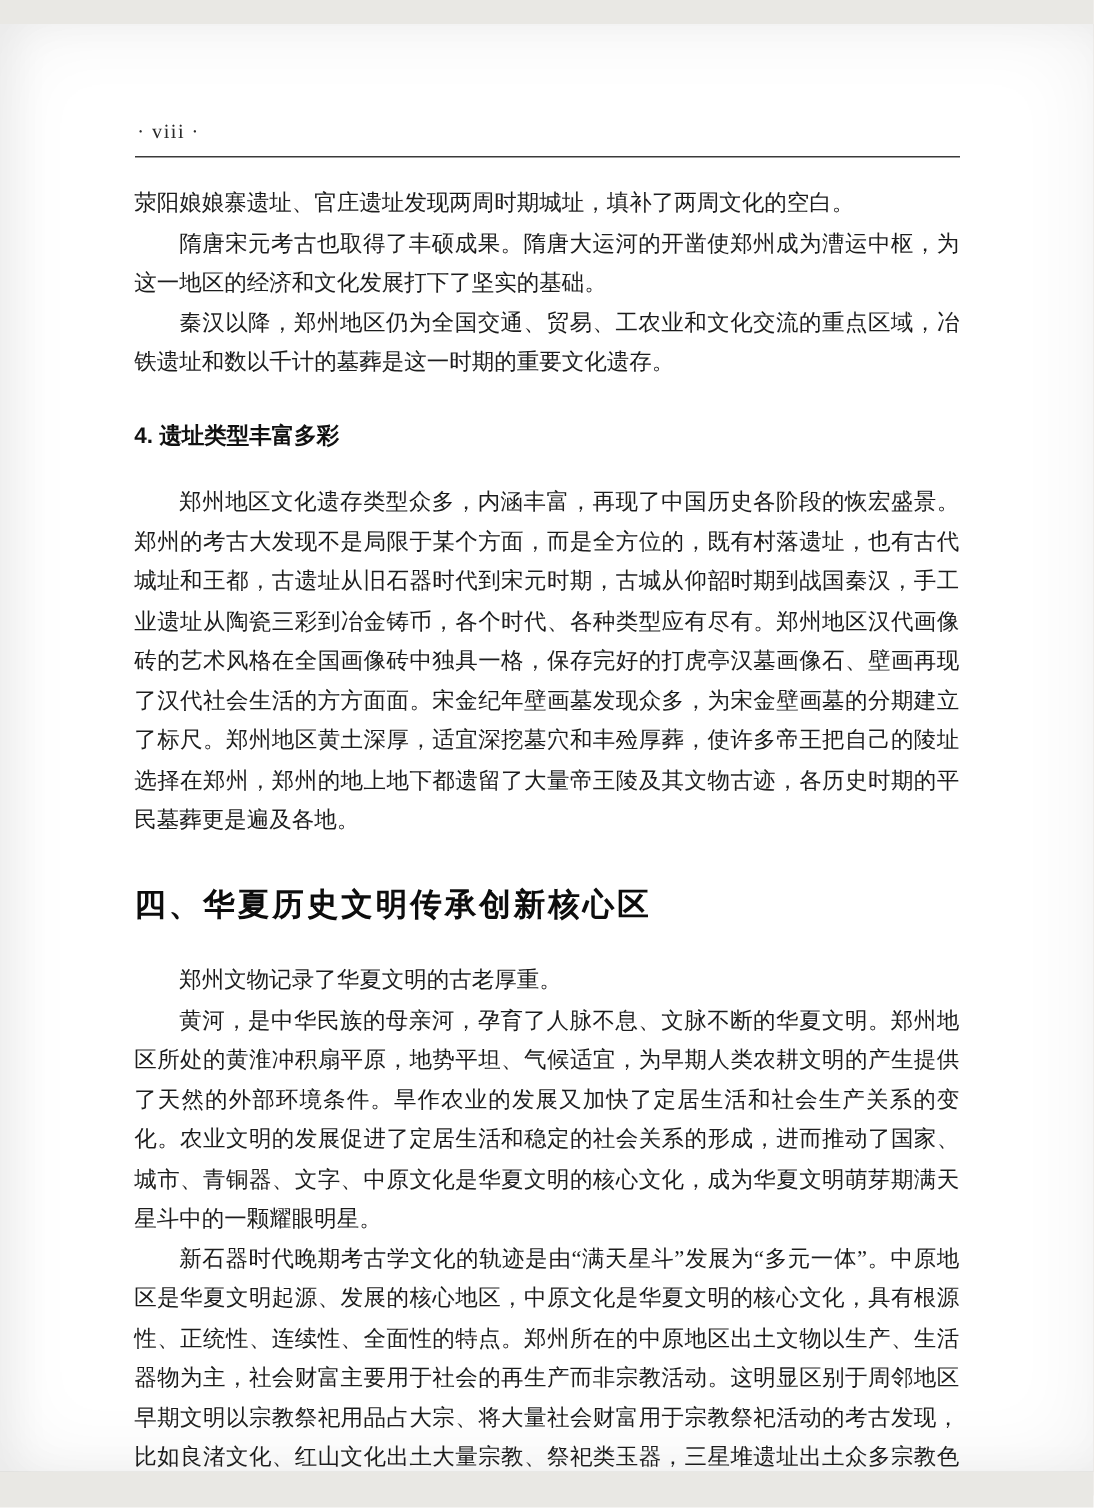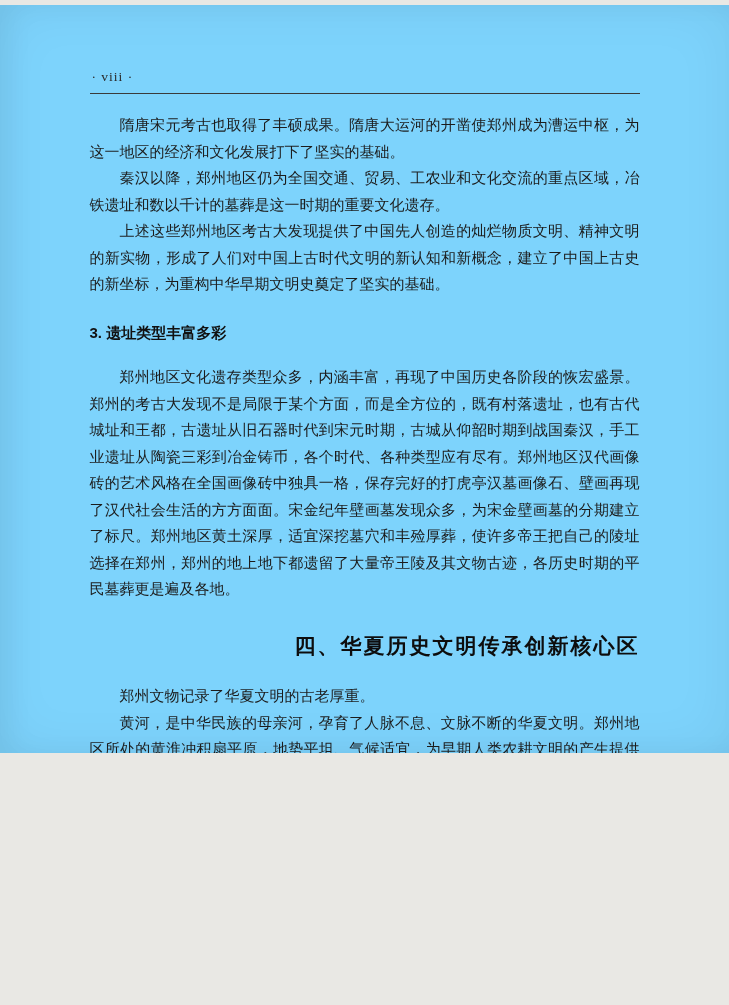--- a/index.html
+++ b/index.html
@@ -4,23 +4,23 @@
 <style>
   html, body {
     margin: 0;
     padding: 0;
     background: #e9e8e4;
     font-family: "Liberation Serif", "DejaVu Serif", serif;
   }
   .page {
     position: relative;
     width: 729px;
-    height: 748px;
-    margin: 5px auto;
-    background: #7dd3fc;
+    height: 965px;
+    margin: 16px auto;
+    background: #ffffff;
     box-shadow: inset 0 0 55px rgba(0,0,0,0.06), inset 12px 0 25px rgba(0,0,0,0.045);
     overflow: hidden;
     color: #1c1c1c;
   }
   .content {
     width: 550px;
     margin: 0 auto;
     padding-top: 64px;
   }
   .running-header {
@@ -63,43 +63,43 @@
     font-size: 15px;
     font-weight: bold;
     margin: 22px 0 18px 0;
     text-indent: 0;
     color: #111;
   }
   h2.section-heading {
     font-family: "Liberation Sans", "DejaVu Sans", sans-serif;
     font-size: 21px;
     font-weight: bold;
-    text-align: right;
+    text-align: left;
     letter-spacing: 2px;
     margin: 30px 0 24px 0;
     color: #0d0d0d;
   }
 </style>
 </head>
 <body>
 
 <div class="page">
   <div class="content">
 
     <div class="running-header">
       <span class="page-num">· viii ·</span>
     </div>
     <hr class="header-rule">
 
     <div class="body-text">
+      <p class="no-indent">荥阳娘娘寨遗址、官庄遗址发现两周时期城址，填补了两周文化的空白。</p>
       <p>隋唐宋元考古也取得了丰硕成果。隋唐大运河的开凿使郑州成为漕运中枢，为这一地区的经济和文化发展打下了坚实的基础。</p>
       <p>秦汉以降，郑州地区仍为全国交通、贸易、工农业和文化交流的重点区域，冶铁遗址和数以千计的墓葬是这一时期的重要文化遗存。</p>
-      <p>上述这些郑州地区考古大发现提供了中国先人创造的灿烂物质文明、精神文明的新实物，形成了人们对中国上古时代文明的新认知和新概念，建立了中国上古史的新坐标，为重构中华早期文明史奠定了坚实的基础。</p>
 
-      <h3 class="sub-heading">3. 遗址类型丰富多彩</h3>
+      <h3 class="sub-heading">4. 遗址类型丰富多彩</h3>
 
       <p>郑州地区文化遗存类型众多，内涵丰富，再现了中国历史各阶段的恢宏盛景。郑州的考古大发现不是局限于某个方面，而是全方位的，既有村落遗址，也有古代城址和王都，古遗址从旧石器时代到宋元时期，古城从仰韶时期到战国秦汉，手工业遗址从陶瓷三彩到冶金铸币，各个时代、各种类型应有尽有。郑州地区汉代画像砖的艺术风格在全国画像砖中独具一格，保存完好的打虎亭汉墓画像石、壁画再现了汉代社会生活的方方面面。宋金纪年壁画墓发现众多，为宋金壁画墓的分期建立了标尺。郑州地区黄土深厚，适宜深挖墓穴和丰殓厚葬，使许多帝王把自己的陵址选择在郑州，郑州的地上地下都遗留了大量帝王陵及其文物古迹，各历史时期的平民墓葬更是遍及各地。</p>
 
       <h2 class="section-heading">四、华夏历史文明传承创新核心区</h2>
 
       <p>郑州文物记录了华夏文明的古老厚重。</p>
       <p>黄河，是中华民族的母亲河，孕育了人脉不息、文脉不断的华夏文明。郑州地区所处的黄淮冲积扇平原，地势平坦、气候适宜，为早期人类农耕文明的产生提供了天然的外部环境条件。旱作农业的发展又加快了定居生活和社会生产关系的变化。农业文明的发展促进了定居生活和稳定的社会关系的形成，进而推动了国家、城市、青铜器、文字、中原文化是华夏文明的核心文化，成为华夏文明萌芽期满天星斗中的一颗耀眼明星。</p>
       <p>新石器时代晚期考古学文化的轨迹是由“满天星斗”发展为“多元一体”。中原地区是华夏文明起源、发展的核心地区，中原文化是华夏文明的核心文化，具有根源性、正统性、连续性、全面性的特点。郑州所在的中原地区出土文物以生产、生活器物为主，社会财富主要用于社会的再生产而非宗教活动。这明显区别于周邻地区早期文明以宗教祭祀用品占大宗、将大量社会财富用于宗教祭祀活动的考古发现，比如良渚文化、红山文化出土大量宗教、祭祀类玉器，三星堆遗址出土众多宗教色彩浓厚的大型青铜</p>
     </div>
 

